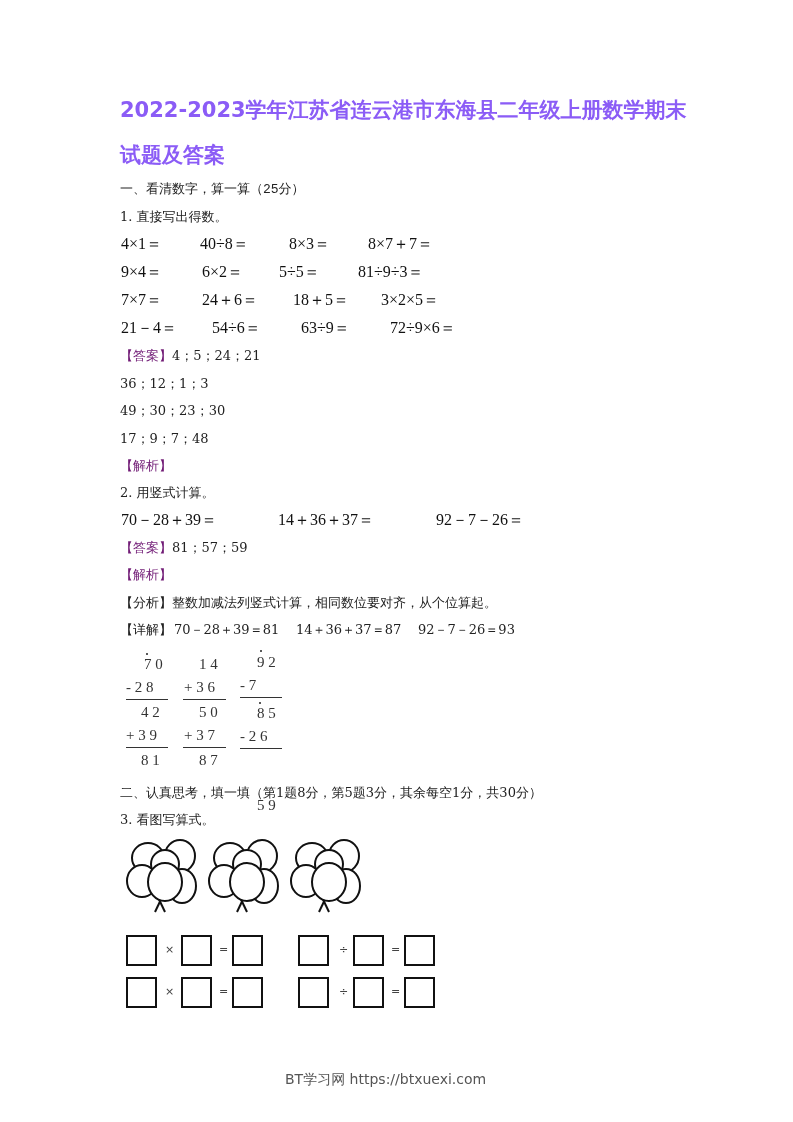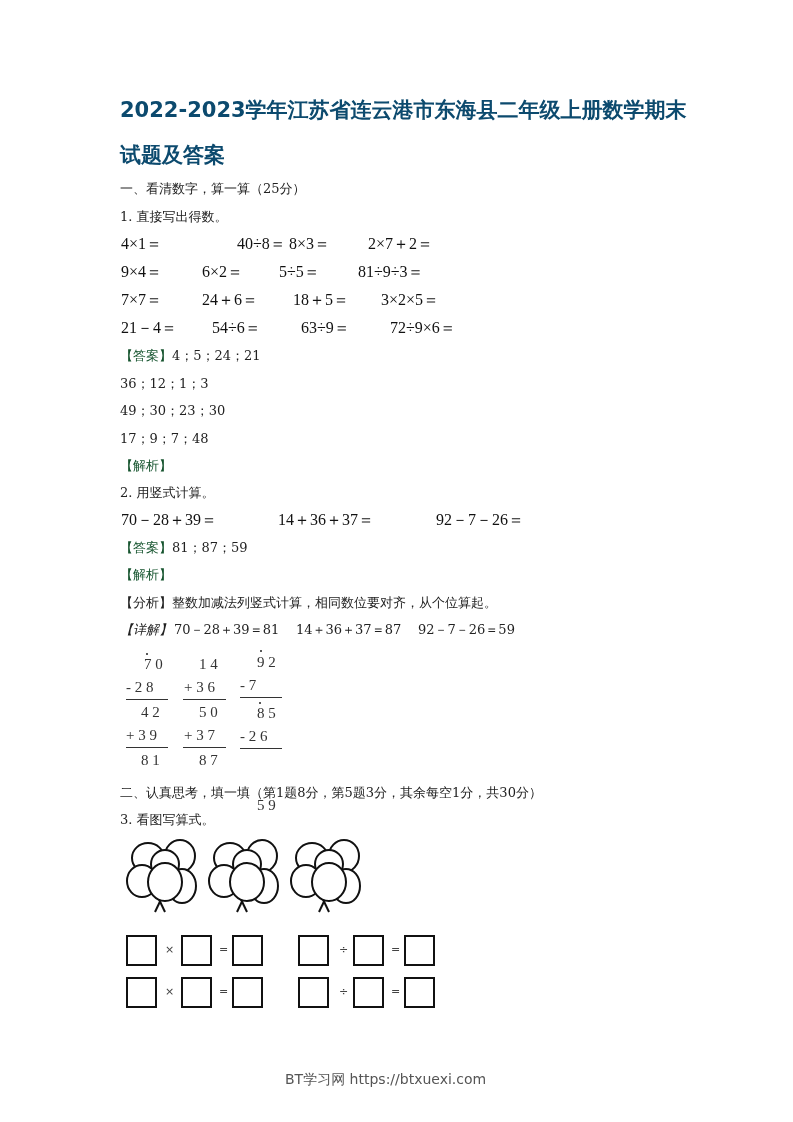--- a/index.html
+++ b/index.html
@@ -1,42 +1,42 @@
 <!DOCTYPE html>
 <html><head>
 <meta charset="utf-8">
 <style>
   html, body { margin:0; padding:0; background:#fff; }
   body { width:793px; height:1122px; position:relative; overflow:hidden;
          font-family:"DejaVu Serif","Liberation Serif",serif; color:#222; }
   .abs { position:absolute; white-space:nowrap; }
-  .title { font-family:"DejaVu Sans","Liberation Sans",sans-serif; font-weight:bold; font-size:21px; color:#0c4a6e; }
+  .title { font-family:"DejaVu Sans","Liberation Sans",sans-serif; font-weight:bold; font-size:21px; color:#8b5cf6; }
   .txt { font-size:13px; }
   .eq { font-family:"Liberation Serif","DejaVu Serif",serif; font-size:16px; color:#111; }
-  .lbl { color:#14532d; }
+  .lbl { color:#701a75; }
   .vert { font-family:"Liberation Serif",serif; font-size:15px; color:#333; }
   .vline { position:absolute; height:1px; background:#333; }
   .dot { position:absolute; width:2px; height:2px; background:#222; border-radius:1px; }
   .box { position:absolute; width:31px; height:31px; border:2px solid #111; box-sizing:border-box; }
   .op { position:absolute; font-size:11px; color:#444; font-family:"DejaVu Sans",sans-serif; }
   .footer { font-family:"DejaVu Sans","Liberation Sans",sans-serif; font-size:14px; color:#555; }
 </style>
 </head>
 <body>
 
 <div class="abs title" style="left:120px;top:96px;">2022-2023学年江苏省连云港市东海县二年级上册数学期末</div>
 <div class="abs title" style="left:120px;top:141px;">试题及答案</div>
 
-<div class="abs txt" style="left:120px;top:180px;">一、看清数字，算一算（25分）</div>
+<div class="abs txt" style="left:120px;top:180px;font-family:Liberation Mono, monospace;">一、看清数字，算一算（25分）</div>
 <div class="abs txt" style="left:120px;top:208px;text-align:right;">1. 直接写出得数。</div>
 
 <div class="abs eq" style="left:121px;top:234px;">4×1＝</div>
-<div class="abs eq" style="left:200px;top:234px;margin-left:37px;">40÷8＝</div>
+<div class="abs eq" style="left:200px;top:234px;">40÷8＝</div>
 <div class="abs eq" style="left:289px;top:234px;">8×3＝</div>
-<div class="abs eq" style="left:368px;top:234px;">2×7＋2＝</div>
+<div class="abs eq" style="left:368px;top:234px;">8×7＋7＝</div>
 
 <div class="abs eq" style="left:121px;top:262px;">9×4＝</div>
 <div class="abs eq" style="left:202px;top:262px;">6×2＝</div>
 <div class="abs eq" style="left:279px;top:262px;">5÷5＝</div>
 <div class="abs eq" style="left:358px;top:262px;">81÷9÷3＝</div>
 
 <div class="abs eq" style="left:121px;top:290px;">7×7＝</div>
 <div class="abs eq" style="left:202px;top:290px;">24＋6＝</div>
 <div class="abs eq" style="left:293px;top:290px;">18＋5＝</div>
 <div class="abs eq" style="left:381px;top:290px;">3×2×5＝</div>
@@ -53,30 +53,30 @@
 <div class="abs txt" style="left:120px;top:402px;">49；30；23；30</div>
 <div class="abs txt" style="left:120px;top:430px;">17；9；7；48</div>
 <div class="abs txt lbl" style="left:120px;top:457px;">【解析】</div>
 
 <div class="abs txt" style="left:120px;top:484px;">2. 用竖式计算。</div>
 <div class="abs eq" style="left:121px;top:510px;">70－28＋39＝</div>
 <div class="abs eq" style="left:278px;top:510px;">14＋36＋37＝</div>
 <div class="abs eq" style="left:436px;top:510px;">92－7－26＝</div>
 
 <div class="abs txt" style="left:120px;top:539px;">
-  <span class="lbl">【答案】</span><span>81；87；59</span>
+  <span class="lbl">【答案】</span><span>81；57；59</span>
 </div>
 <div class="abs txt lbl" style="left:120px;top:566px;">【解析】</div>
 <div class="abs txt" style="left:120px;top:594px;">【分析】整数加减法列竖式计算，相同数位要对齐，从个位算起。</div>
-<div class="abs txt" style="left:120px;top:621px;font-style:italic;">
+<div class="abs txt" style="left:120px;top:621px;">
   <span>【详解】</span>
 </div>
 <div class="abs txt" style="left:174px;top:621px;">70－28＋39＝81</div>
 <div class="abs txt" style="left:296px;top:621px;">14＋36＋37＝87</div>
-<div class="abs txt" style="left:418px;top:621px;">92－7－26＝59</div>
+<div class="abs txt" style="left:418px;top:621px;">92－7－26＝93</div>
 
 <div>
   <div class="dot" style="left:146px;top:653px;"></div>
   <div class="abs vert" style="left:144px;top:656px;">7 0</div>
   <div class="abs vert" style="left:126px;top:679px;">- 2 8</div>
   <div class="vline" style="left:126px;top:699px;width:42px;"></div>
   <div class="abs vert" style="left:141px;top:704px;">4 2</div>
   <div class="abs vert" style="left:126px;top:727px;">+ 3 9</div>
   <div class="vline" style="left:126px;top:747px;width:42px;"></div>
   <div class="abs vert" style="left:141px;top:752px;">8 1</div>

